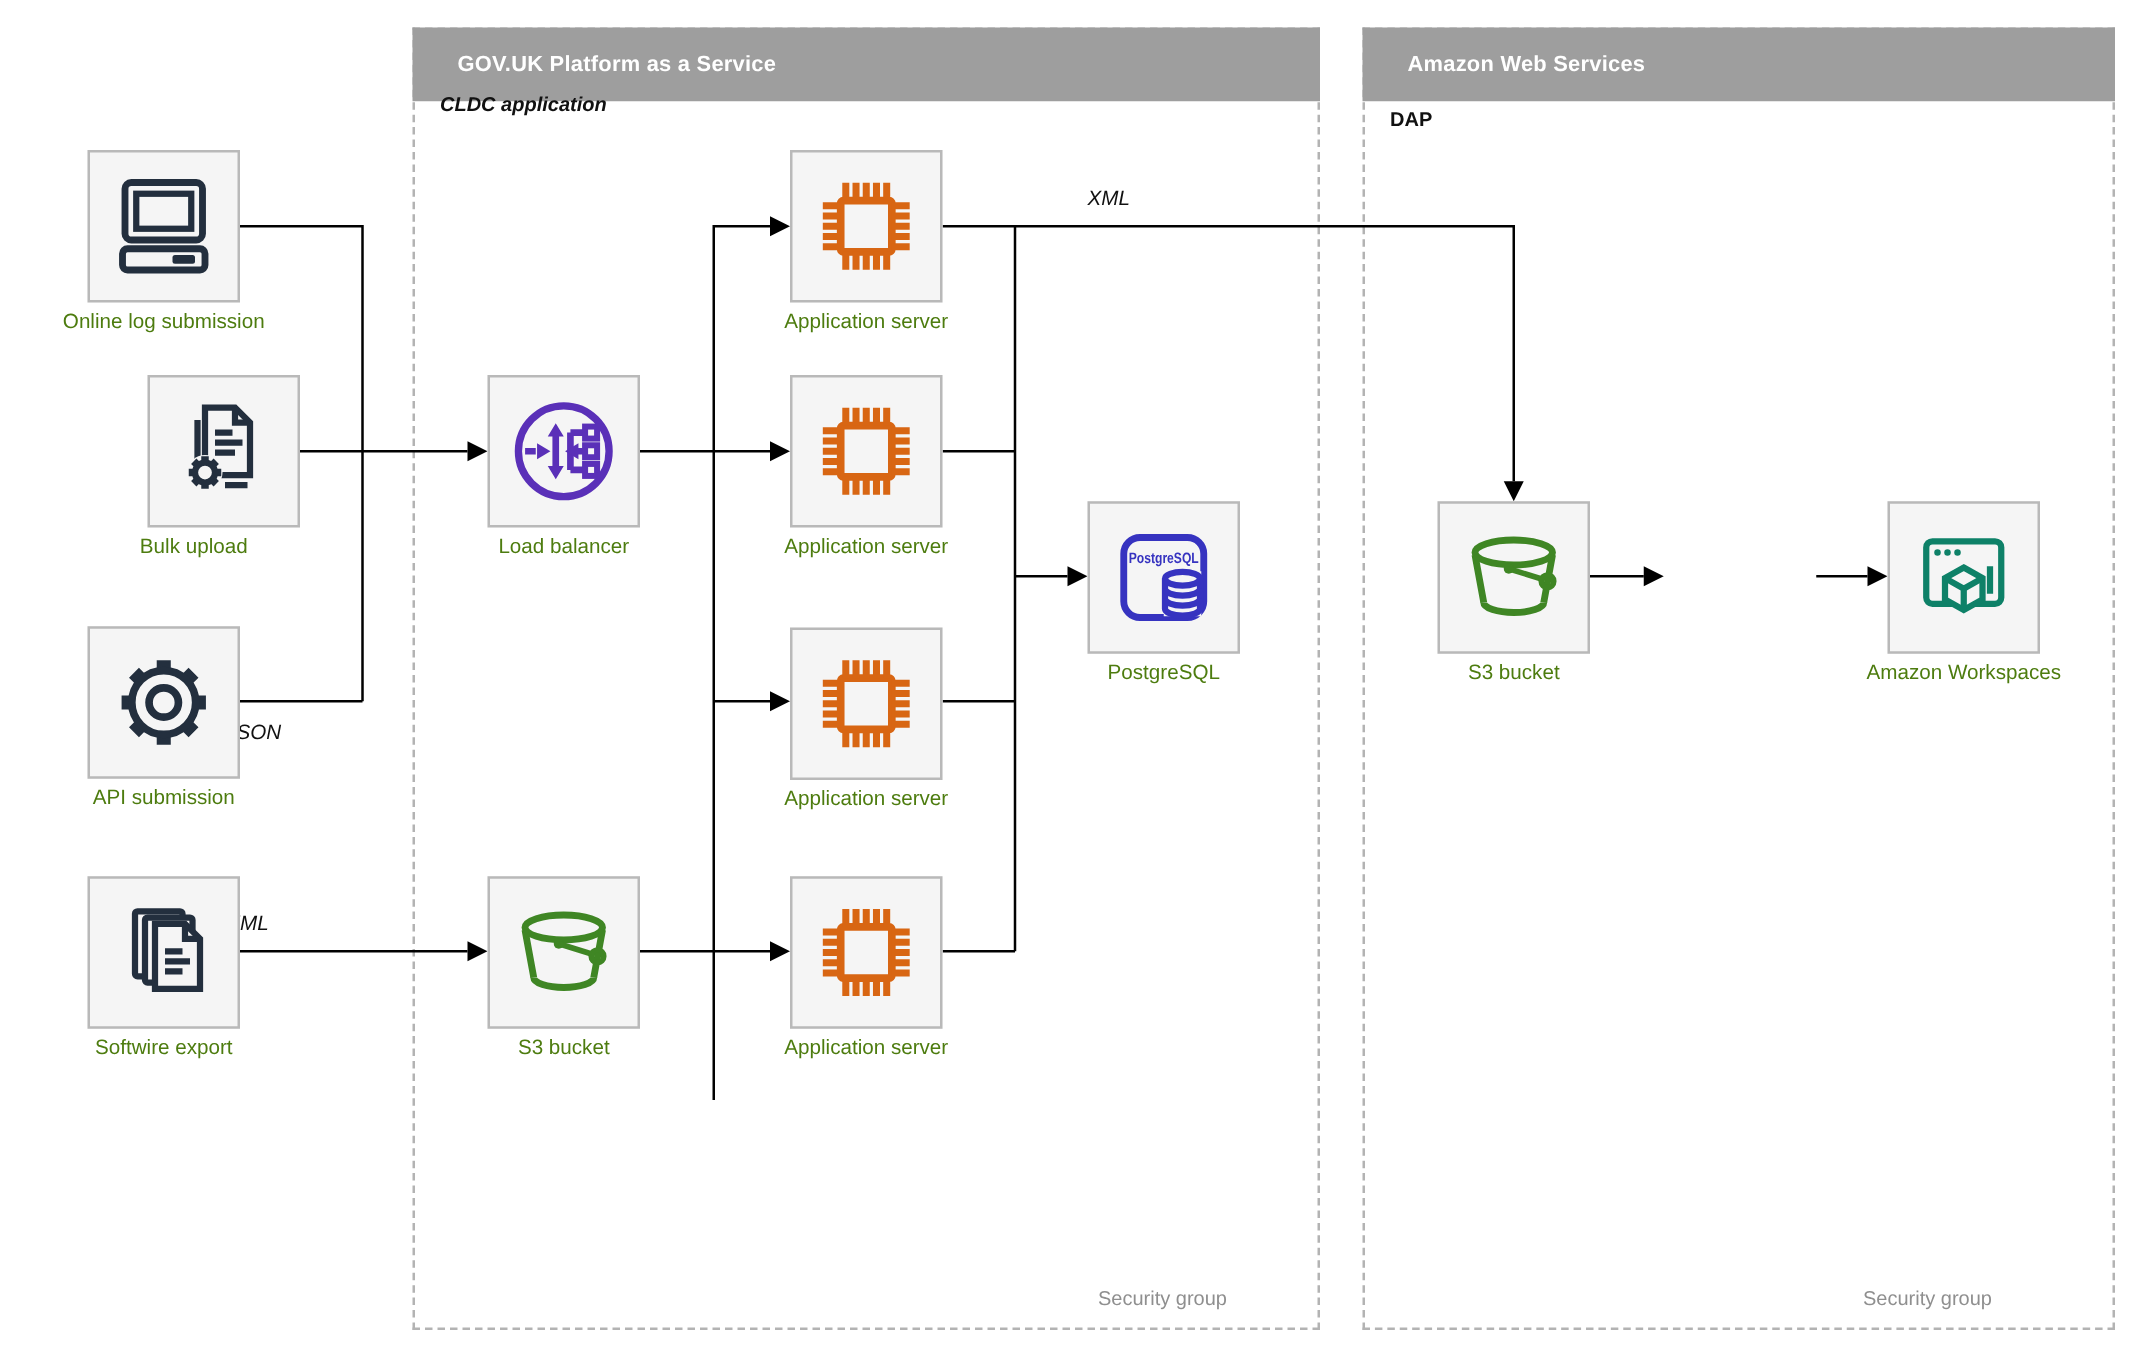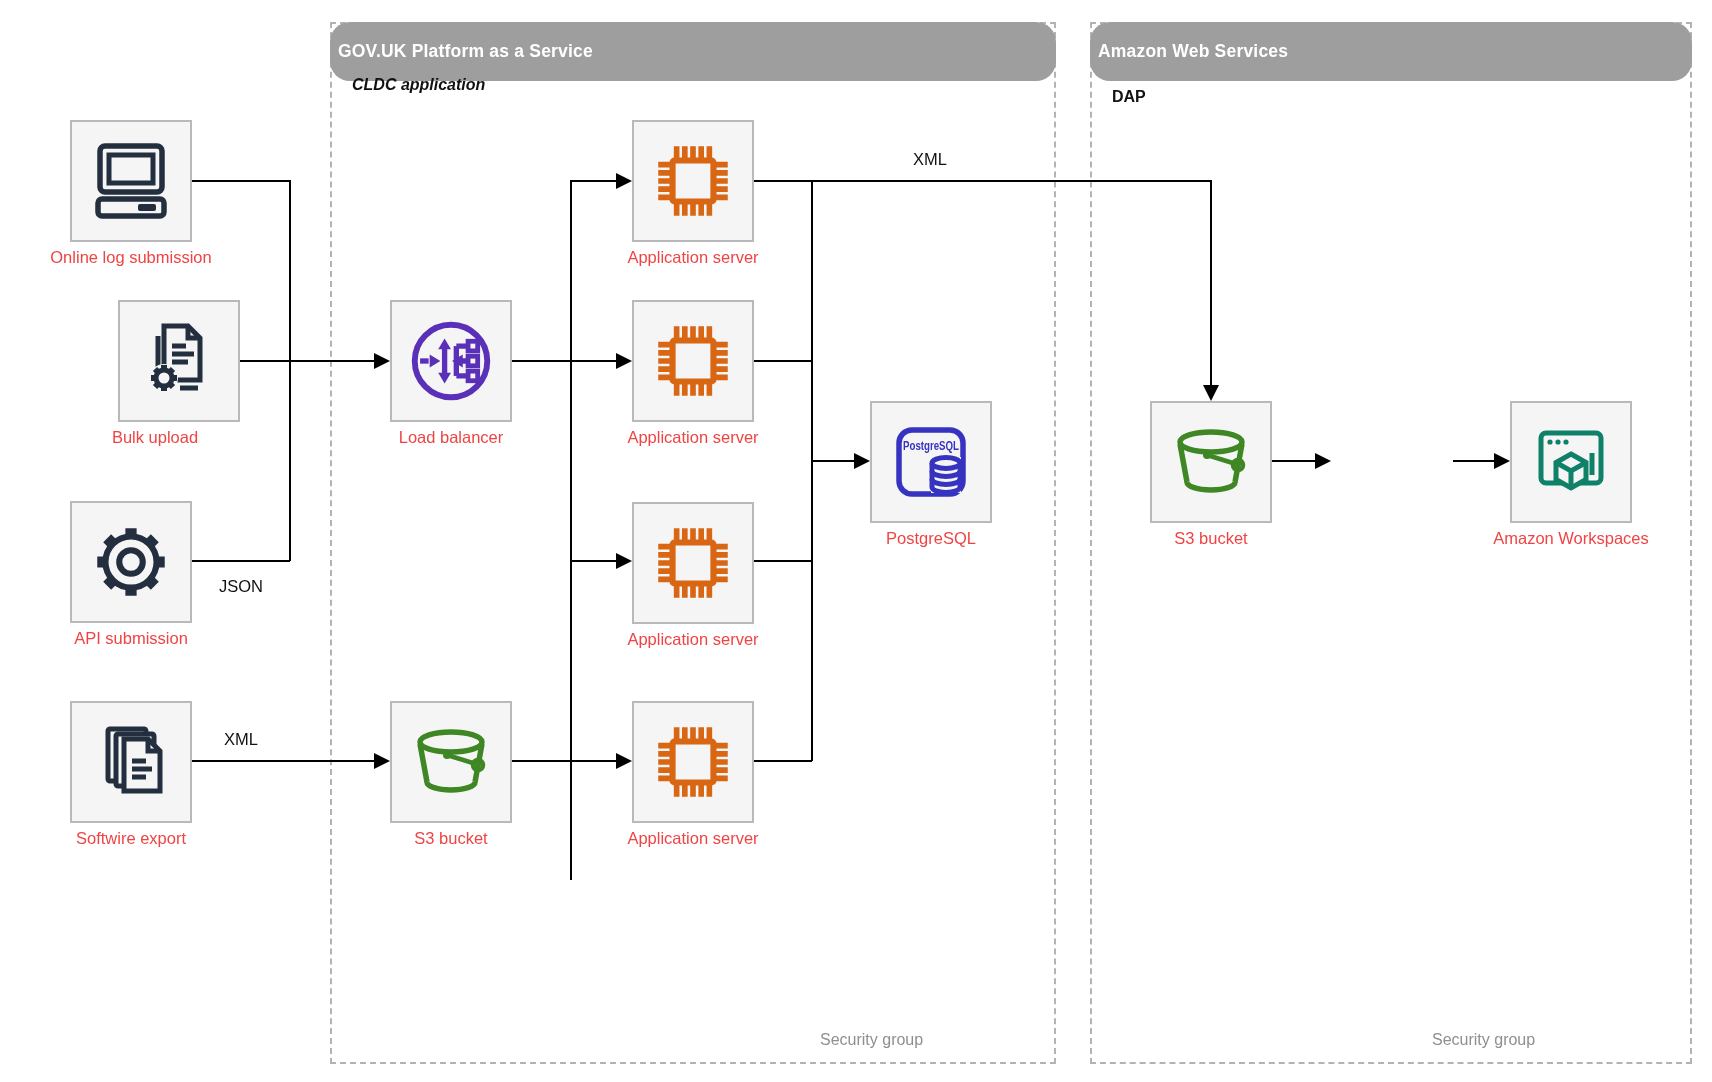--- a/index.html
+++ b/index.html
@@ -2,36 +2,36 @@
 <html><head>
 <meta charset="utf-8">
 <style>
   html,body{margin:0;padding:0;background:#ffffff;}
   #canvas{
     position:relative;width:1712px;height:1082px;background:#ffffff;overflow:hidden;
     font-family:"Liberation Sans", sans-serif;color:#131313;
   }
   .panel{position:absolute;border:2px dashed #b3b3b3;background:transparent;}
   .panel-bar{position:absolute;left:-2px;top:-2px;height:59px;background:#9e9e9e;
-    display:flex;align-items:center;padding-left:8px;box-sizing:border-box;border-radius:20px;}
+    display:flex;align-items:center;padding-left:36px;box-sizing:border-box;}
   .panel-bar span{color:#ffffff;font-weight:bold;font-size:17.5px;letter-spacing:.2px;}
   .sublabel{position:absolute;font-weight:bold;font-size:16px;color:#111;}
-  .secgroup{position:absolute;font-size:16px;color:#8f8f8f;text-align:left;width:220px;}
+  .secgroup{position:absolute;font-size:16px;color:#8f8f8f;text-align:center;width:220px;}
   .node{position:absolute;width:122px;}
   .nbox{width:118px;height:118px;border:2px solid #b9b9b9;background:#f5f5f5;
     display:flex;align-items:center;justify-content:center;}
   .nlabel{position:absolute;top:128px;left:50%;transform:translateX(-50%);
-    white-space:nowrap;font-size:16.5px;color:#ef4444;}
+    white-space:nowrap;font-size:16.5px;color:#4d7c0f;}
   .hl{position:absolute;height:2px;background:#000;}
   .vl{position:absolute;width:2px;background:#000;}
   .ar{position:absolute;width:0;height:0;border-top:8px solid transparent;
     border-bottom:8px solid transparent;border-left:16px solid #000;}
   .ad{position:absolute;width:0;height:0;border-left:8px solid transparent;
     border-right:8px solid transparent;border-top:16px solid #000;}
-  .elabel{position:absolute;width:120px;text-align:center;font-size:16.5px;color:#111;}
+  .elabel{position:absolute;width:120px;text-align:left;font-size:16.5px;color:#111;font-style:italic;}
   svg{display:block;}
 </style>
 </head>
 <body>
 
 <div id="canvas">
 
   <div class="panel" style="left:330px;top:22px;width:722px;height:1038px;">
     <div class="panel-bar" style="width:726px;">
       <span>GOV.UK Platform as a Service</span>

